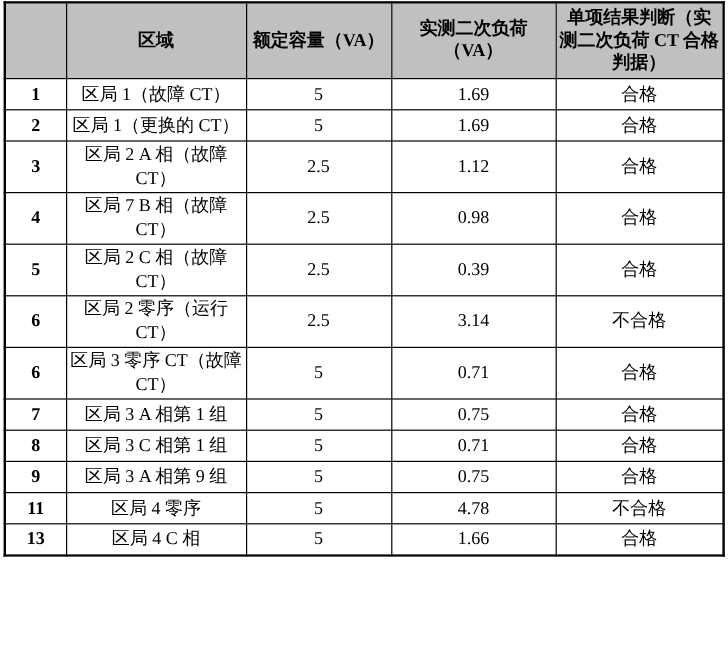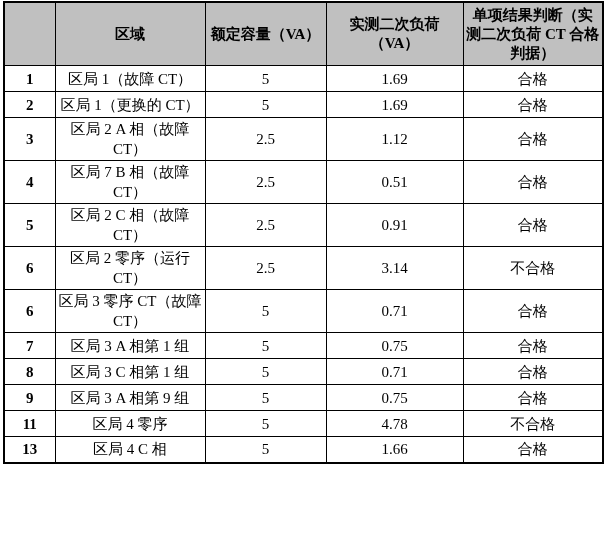--- a/index.html
+++ b/index.html
@@ -82,28 +82,28 @@
         <td class="row-no">3</td>
         <td>区局 2 A 相（故障 CT）</td>
         <td>2.5</td>
         <td>1.12</td>
         <td>合格</td>
       </tr>
       <tr>
         <td class="row-no">4</td>
         <td>区局 7 B 相（故障 CT）</td>
         <td>2.5</td>
-        <td>0.51</td>
+        <td>0.98</td>
         <td>合格</td>
       </tr>
       <tr>
         <td class="row-no">5</td>
         <td>区局 2 C 相（故障 CT）</td>
         <td>2.5</td>
-        <td>0.91</td>
+        <td>0.39</td>
         <td>合格</td>
       </tr>
       <tr>
         <td class="row-no">6</td>
         <td>区局 2 零序（运行 CT）</td>
         <td>2.5</td>
         <td>3.14</td>
         <td>不合格</td>
       </tr>
       <tr>

